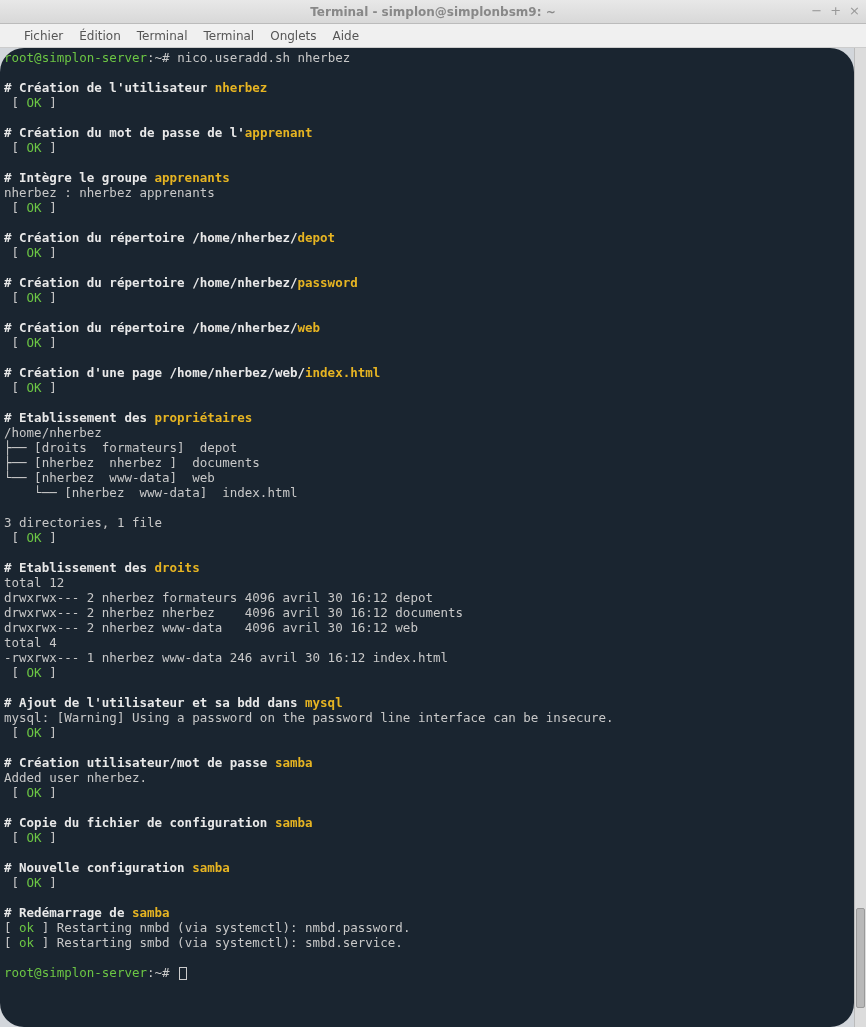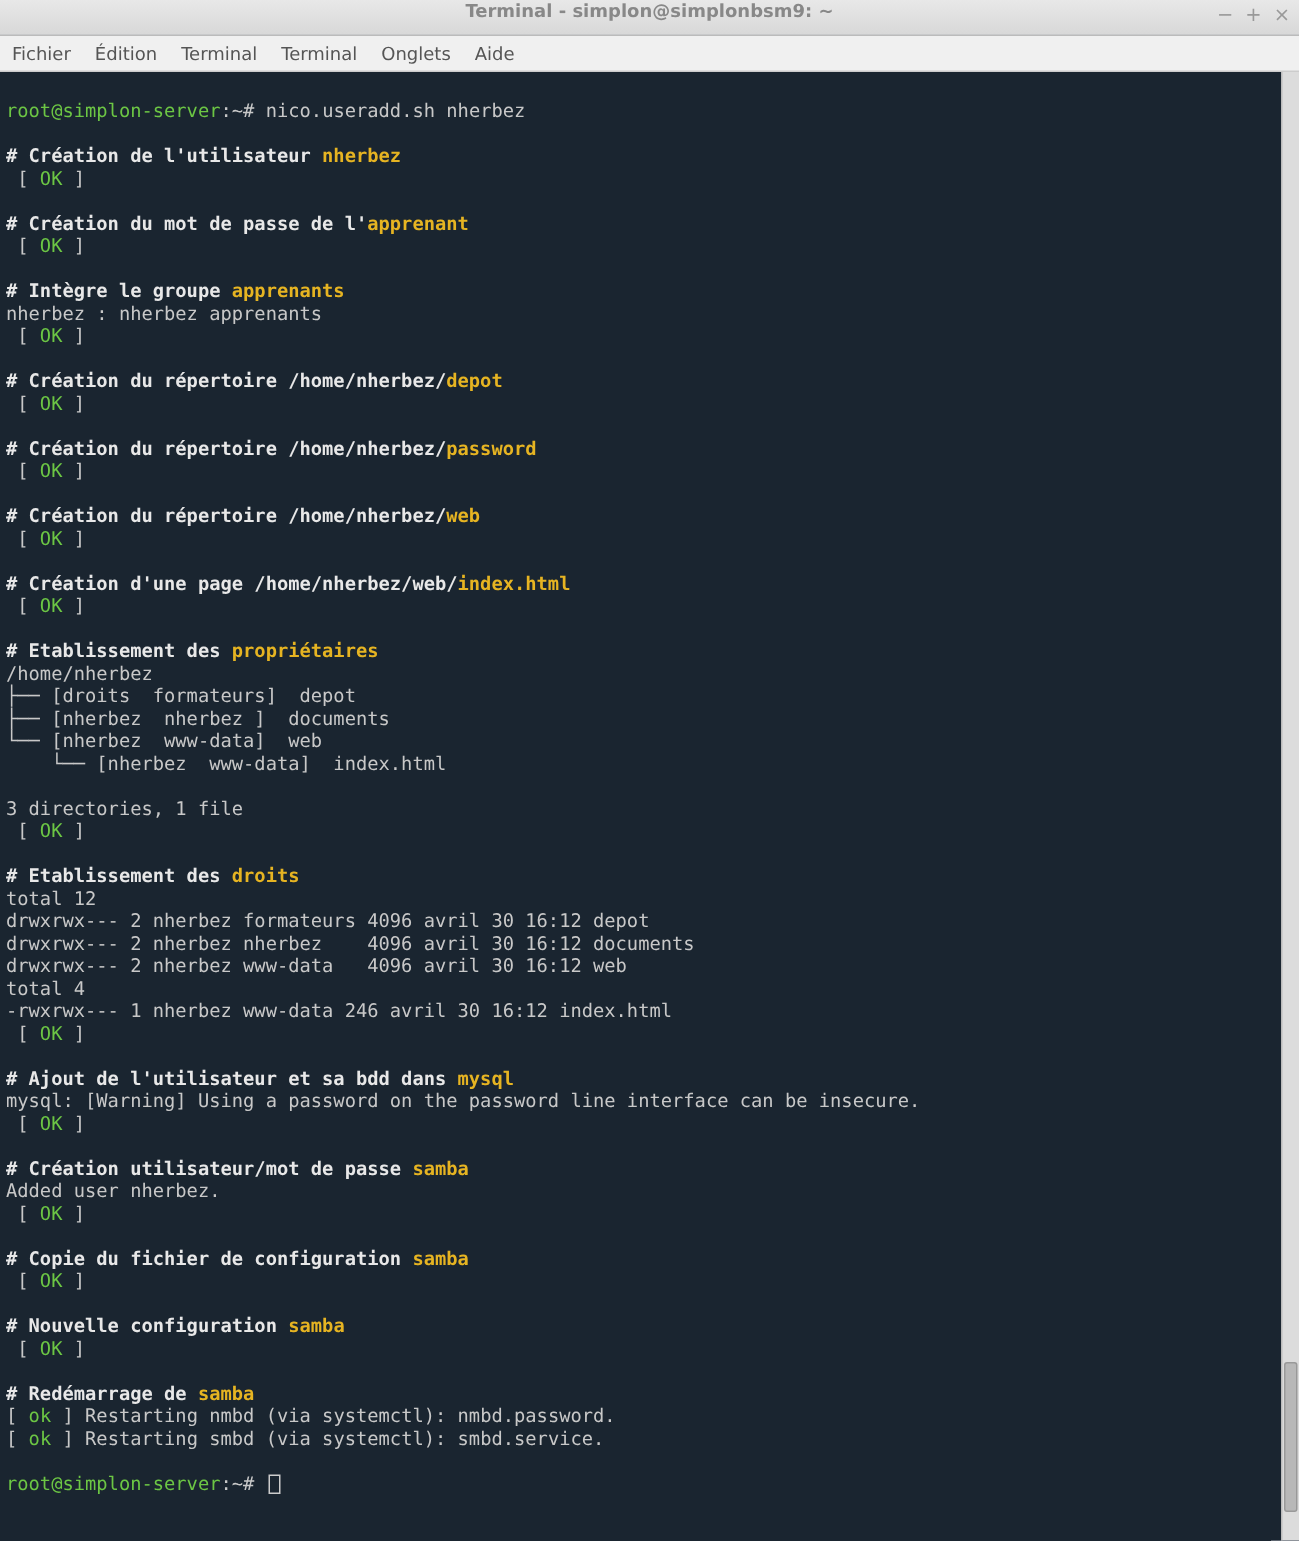--- a/index.html
+++ b/index.html
@@ -14,21 +14,21 @@
   width: 866px;
   height: 1027px;
   display: flex;
   flex-direction: column;
 }
 .titlebar {
   height: 24px;
   background: linear-gradient(#e8e8e8, #d8d8d8);
   border-bottom: 1px solid #bbb;
   display: flex;
-  align-items: flex-start;
+  align-items: center;
   justify-content: center;
   position: relative;
   font-family: "DejaVu Sans", sans-serif;
   font-size: 12px;
   color: #888;
 }
 .titlebar .title { font-weight: bold; }
 .titlebar .win-controls {
   position: absolute;
   right: 6px;
@@ -38,41 +38,42 @@
   color: #999;
   font-size: 13px;
 }
 .titlebar .win-controls span { cursor: pointer; }
 .menubar {
   height: 24px;
   background: #f0f0f0;
   border-bottom: 1px solid #ccc;
   display: flex;
   align-items: center;
-  padding: 0 8px;
+  padding: 0 24px;
   gap: 16px;
   font-family: "DejaVu Sans", sans-serif;
   font-size: 12px;
   color: #555;
 }
 .menubar span { cursor: pointer; }
 .terminal-wrap {
   flex: 1;
   display: flex;
   position: relative;
 }
 .terminal {
   flex: 1;
   background: #1a2530;
   color: #c8c8c8;
   font-size: 12.5px;
   line-height: 15px;
-  padding: 18px 4px;
+  padding: 2px 4px;
   white-space: pre;
   overflow: hidden;
+  border-radius: 24px;
 }
 .scrollbar {
   width: 12px;
   background: #dcdcdc;
   border-left: 1px solid #bbb;
   position: relative;
 }
 .scrollbar .thumb {
   position: absolute;
   left: 1px;

